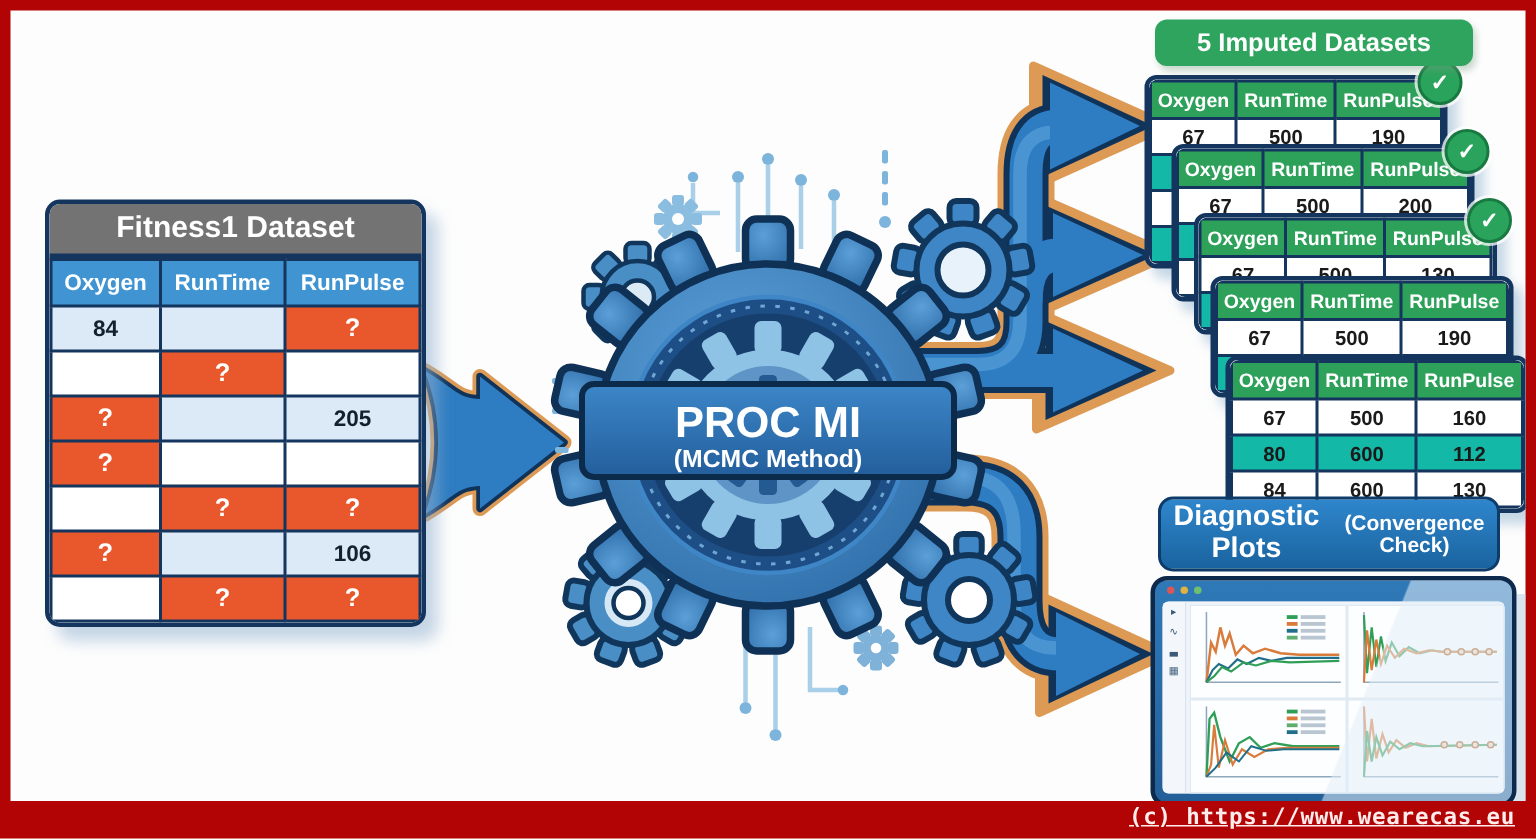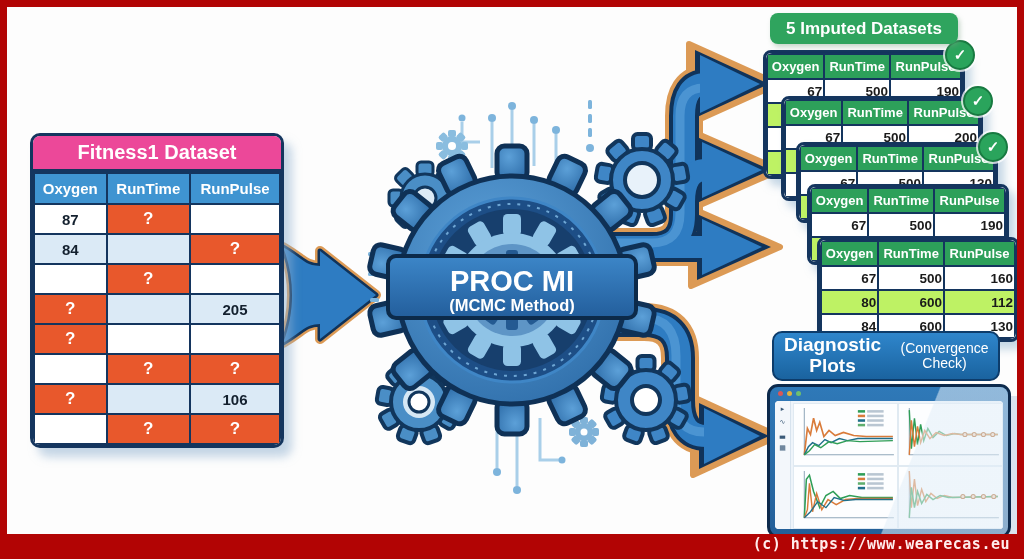--- a/index.html
+++ b/index.html
@@ -4,61 +4,61 @@
 <style>
   html,body{margin:0;padding:0;}
   body{width:1024px;height:559px;background:#b20404;font-family:"Liberation Sans",sans-serif;overflow:hidden;position:relative;}
   #canvas{position:absolute;left:7px;top:7px;width:1010px;height:527px;background:#fdfdfd;overflow:hidden;}
   .abs{position:absolute;}
   svg{display:block;}
 
   
   #fitness{left:23px;top:126px;width:248px;z-index:3;border:3px solid #14355e;border-radius:10px;overflow:hidden;
     box-shadow:8px 9px 10px rgba(150,180,210,.55);background:#fff;}
-  #fitness .title{height:33px;background:#ec4899;color:#fff;font-weight:bold;font-size:20px;display:flex;align-items:center;justify-content:center;border-bottom:3px solid #14355e;}
+  #fitness .title{height:33px;background:#737373;color:#fff;font-weight:bold;font-size:20px;display:flex;align-items:center;justify-content:center;border-bottom:3px solid #14355e;}
   table.grid{border-collapse:collapse;width:100%;}
   #fitness th{background:#3f94d1;color:#fff;font-size:15px;font-weight:bold;height:27px;border:2px solid #14355e;}
   #fitness td{height:26px;border:2px solid #14355e;text-align:center;font-size:15px;font-weight:bold;color:#13202e;background:#fff;}
   #fitness tr.alt td{background:#dbeaf6;}
   #fitness td.q{background:#e8582c !important;color:#fff;font-size:17px;}
 
   
-  #imputed-banner{left:763px;top:6px;width:188px;height:31px;background:#2fa45e;border-radius:8px;z-index:9;
+  #imputed-banner{left:763px;top:6px;width:212px;height:31px;background:#2fa45e;border-radius:8px;z-index:9;
     color:#fff;font-weight:bold;font-size:17px;display:flex;align-items:center;justify-content:center;
     box-shadow:2px 3px 5px rgba(120,160,130,.4);}
   .itable{width:196px;background:#fff;border:3px solid #14355e;border-radius:8px;overflow:visible;
     box-shadow:6px 7px 8px rgba(140,175,205,.5);}
   .itable table{border-collapse:collapse;width:100%;border-radius:6px;overflow:hidden;}
   .itable th{background:#2da05a;color:#fff;font-size:13px;font-weight:bold;height:21px;border:2px solid #14355e;}
-  .itable td{height:20px;border:2px solid #14355e;text-align:right;font-size:13.5px;font-weight:bold;color:#1a1a1a;background:#fff;}
-  .itable tr.alt td{background:#bef264;}
+  .itable td{height:20px;border:2px solid #14355e;text-align:center;font-size:13.5px;font-weight:bold;color:#1a1a1a;background:#fff;}
+  .itable tr.alt td{background:#14b8a6;}
   .badge{position:absolute;top:-13px;right:-13px;width:26px;height:26px;border-radius:50%;
     background:#2aa45c;border:2px solid #187a41;color:#fff;font-size:15px;font-weight:bold;
     display:flex;align-items:center;justify-content:center;z-index:5;box-shadow:0 0 0 2px rgba(255,255,255,.75);}
 
   
   #diag-banner{left:765px;top:324px;width:224px;height:46px;background:linear-gradient(#2f86cc,#1a639f);
     border:2px solid #0d3c6b;border-radius:10px;z-index:9;color:#fff;text-align:center;
     display:flex;flex-direction:row;align-items:center;justify-content:center;line-height:1.1;}
   #diag-banner .l1{font-size:19px;font-weight:bold;}
-  #diag-banner .l2{font-size:14px;font-weight:normal;}
+  #diag-banner .l2{font-size:14px;font-weight:bold;}
   #plot-window{left:760px;top:377px;width:238px;height:148px;background:linear-gradient(#2f79b8,#235f98);
     border:3px solid #0d2a4c;border-radius:11px;z-index:8;box-shadow:16px 12px 0 rgba(199,215,231,.65);}
   #pw-titlebar{height:13px;display:flex;align-items:center;gap:4px;padding-left:8px;}
   .dot{width:5px;height:5px;border-radius:50%;}
   #pw-body{position:absolute;left:5px;right:5px;top:14px;bottom:6px;background:#fff;border-radius:4px;display:flex;overflow:hidden;}
   #pw-sidebar{width:15px;background:#f3f7fb;border-right:1px solid #d7e3ee;display:flex;flex-direction:column;align-items:center;padding-top:4px;gap:6px;}
   #pw-sidebar .sic{font-size:7px;color:#3a5a78;line-height:7px;}
   #pw-charts{flex:1;display:grid;grid-template-columns:1fr 1fr;grid-template-rows:1fr 1fr;gap:2px;padding:2px;background:#eef4fa;}
   .chart{background:#fdfeff;border:1px solid #e0eaf2;width:100%;height:100%;}
   #pw-sheen{position:absolute;inset:0;border-radius:8px;background:linear-gradient(112deg,rgba(255,255,255,0) 57%,rgba(226,238,248,.55) 57.5%);pointer-events:none;}
 
   
   #copyright{position:absolute;right:14px;top:535px;color:#ffecec;font-family:"DejaVu Sans Mono",monospace;
-    font-weight:bold;font-size:15px;letter-spacing:.5px;}
+    font-weight:bold;font-size:15px;letter-spacing:.5px;text-decoration:underline;}
 </style>
 </head>
 <body>
 
 <div id="canvas">
 
   <svg class="abs" style="left:-7px;top:-7px;z-index:1" width="1024" height="559" viewBox="0 0 1024 559" aria-hidden="true">
 
     <g stroke="#dc9a55" fill="none" stroke-width="38" stroke-linejoin="round">
       <path d="M600 247 L652 247 Q684 247 684 215 L684 116 Q684 84 706 84"></path>
@@ -109,25 +109,20 @@
 
   <div id="fitness" class="abs">
     <div class="title">Fitness1 Dataset</div>
     <table class="grid">
       <tbody>
           <tr>
         <th>Oxygen</th>
         <th>RunTime</th>
         <th>RunPulse</th>
       </tr>
-      <tr>
-            <td>87</td>
-            <td class="q">?</td>
-            <td></td>
-          </tr>
       <tr class="alt">
             <td>84</td>
             <td></td>
             <td class="q">?</td>
           </tr>
       <tr>
             <td></td>
             <td class="q">?</td>
             <td></td>
           </tr>

